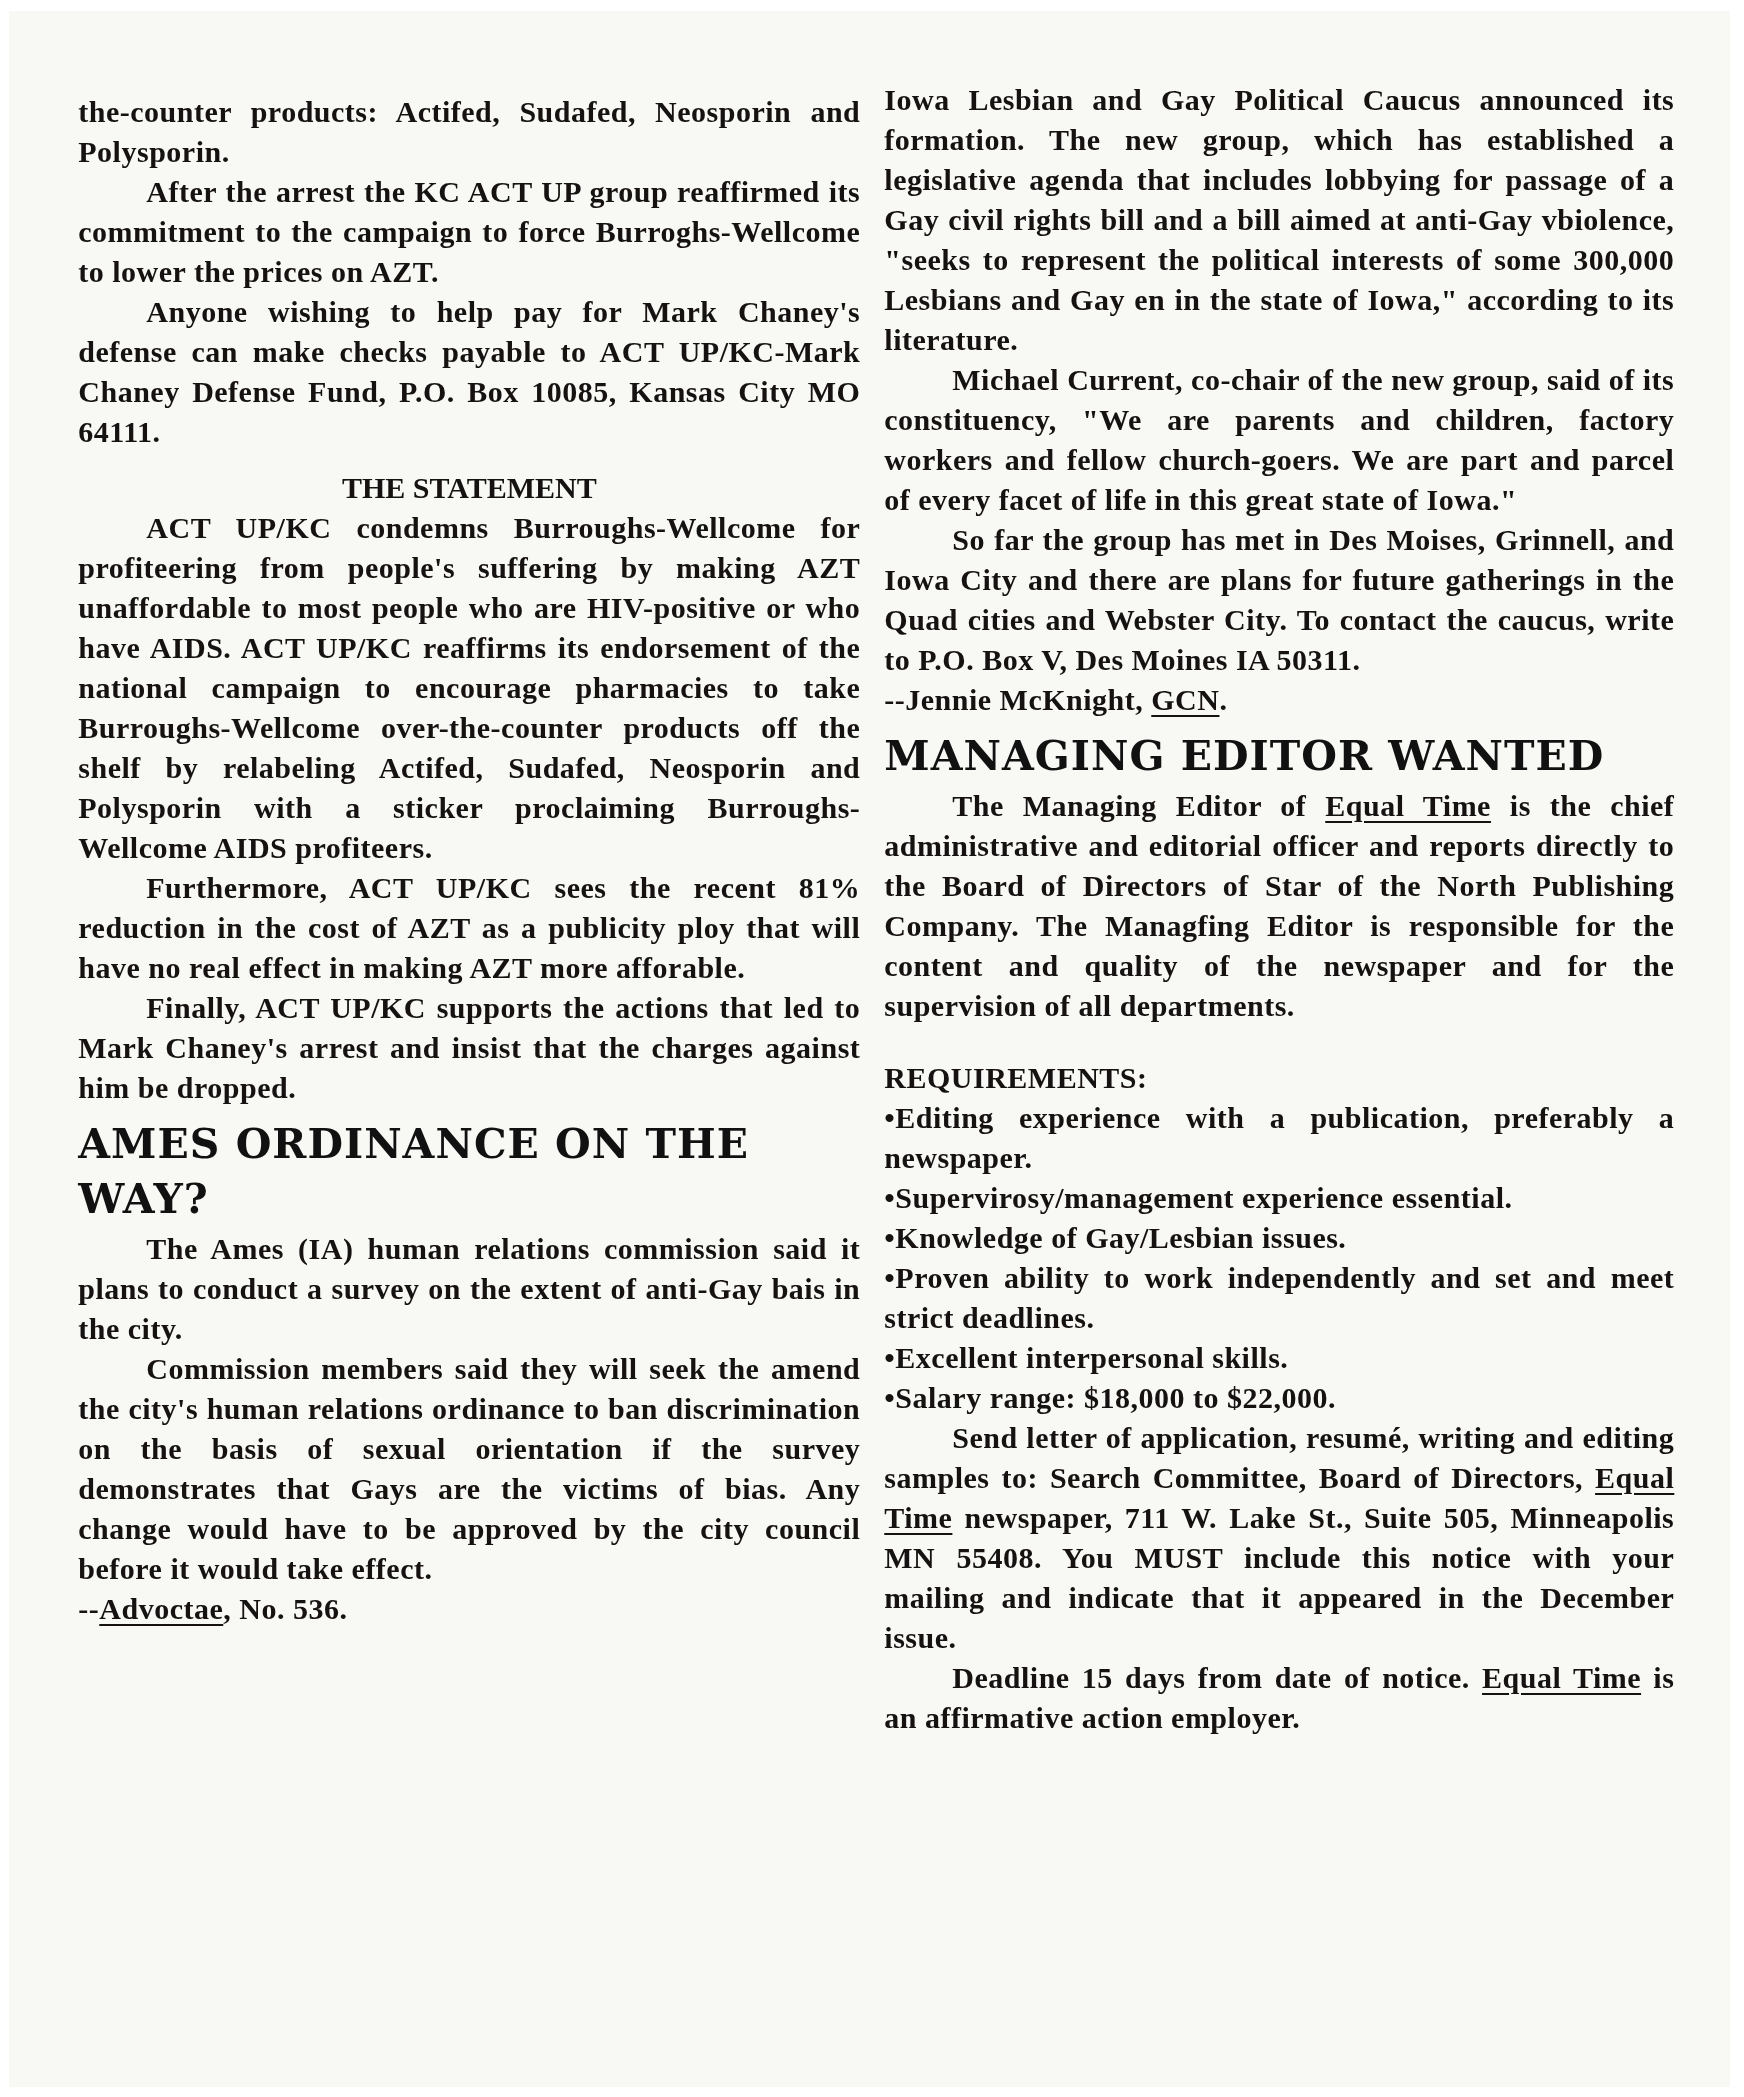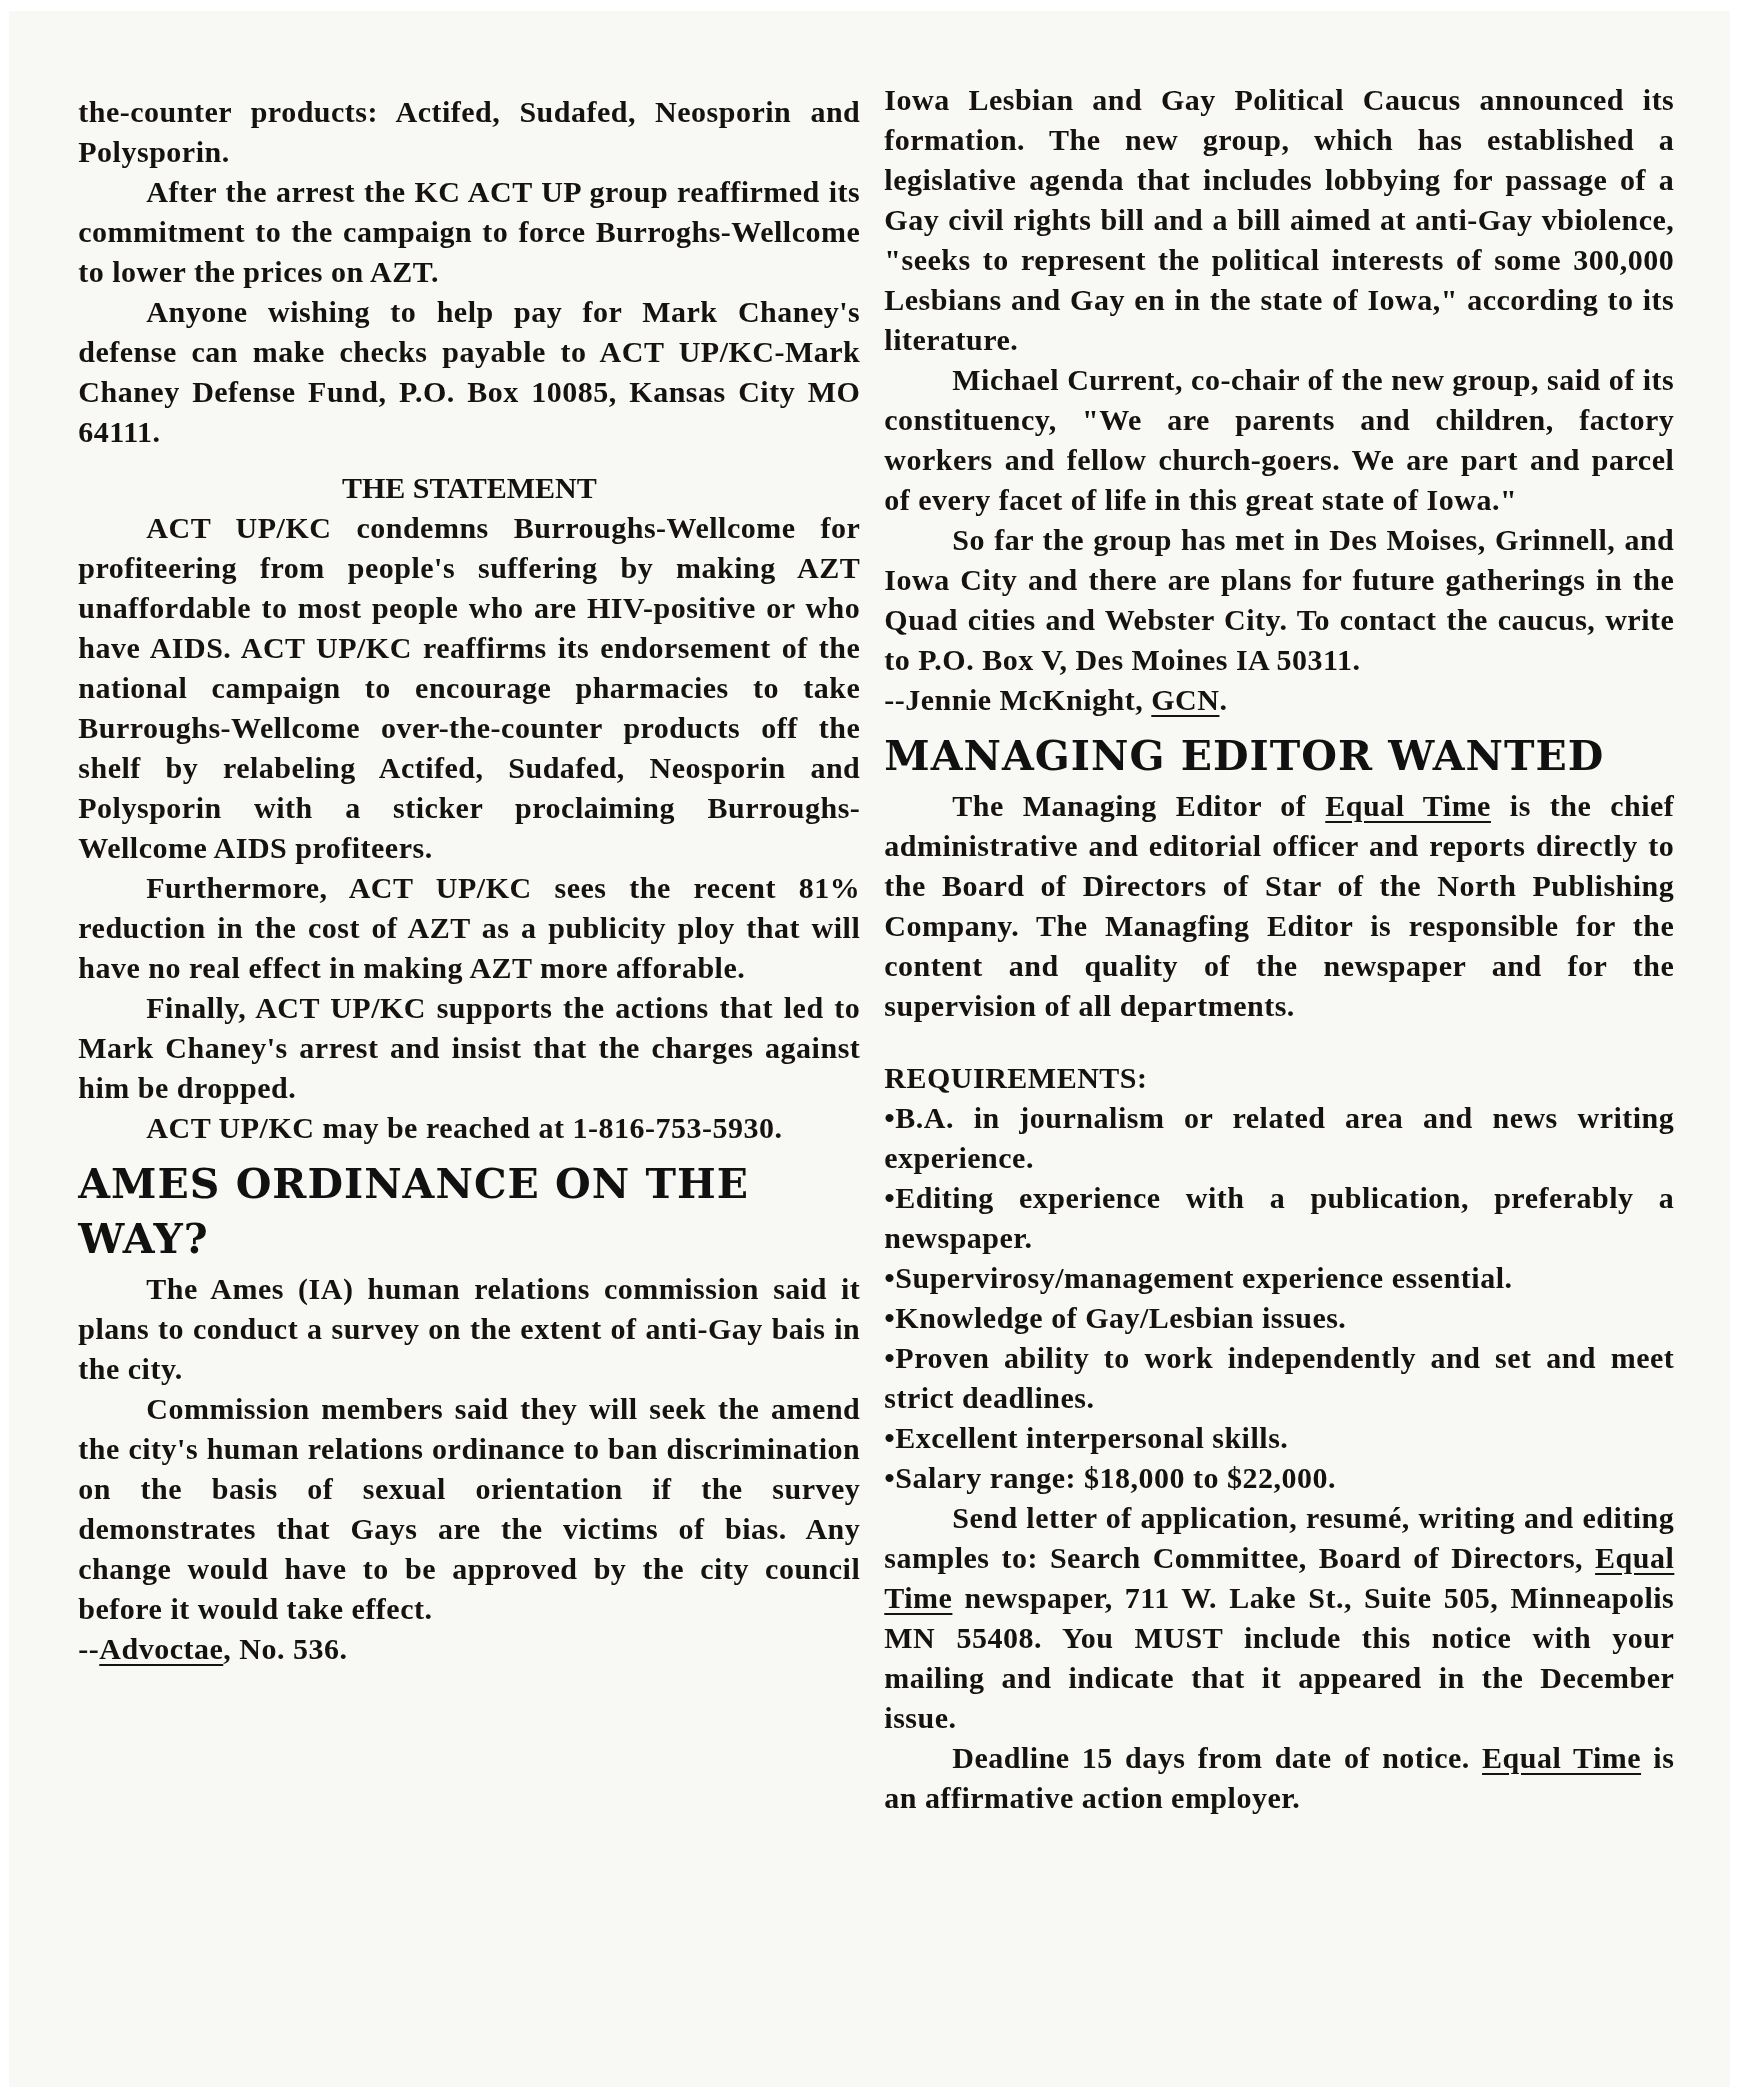--- a/index.html
+++ b/index.html
@@ -41,21 +41,20 @@
       <p>the-counter products: Actifed, Sudafed, Neosporin and Polysporin.</p>
       <p class="indent">After the arrest the KC ACT UP group reaffirmed its commitment to the campaign to force Burroghs-Wellcome to lower the prices on AZT.</p>
       <p class="indent">Anyone wishing to help pay for Mark Chaney's defense can make checks payable to ACT UP/KC-Mark Chaney Defense Fund, P.O. Box 10085, Kansas City MO 64111.</p>
     </section>
 
     <section>
       <div class="subhead">THE STATEMENT</div>
       <p class="indent">ACT UP/KC condemns Burroughs-Wellcome for profiteering from people's suffering by making AZT unaffordable to most people who are HIV-positive or who have AIDS. ACT UP/KC reaffirms its endorsement of the national campaign to encourage pharmacies to take Burroughs-Wellcome over-the-counter products off the shelf by relabeling Actifed, Sudafed, Neosporin and Polysporin with a sticker proclaiming Burroughs-Wellcome AIDS profiteers.</p>
       <p class="indent">Furthermore, ACT UP/KC sees the recent 81% reduction in the cost of AZT as a publicity ploy that will have no real effect in making AZT more afforable.</p>
       <p class="indent">Finally, ACT UP/KC supports the actions that led to Mark Chaney's arrest and insist that the charges against him be dropped.</p>
-      <p class="indent">ACT UP/KC may be reached at 1-816-753-5930.</p>
     </section>
 
     <section>
       <h2 class="headline">AMES ORDINANCE ON THE WAY?</h2>
       <p class="indent">The Ames (IA) human relations commission said it plans to conduct a survey on the extent of anti-Gay bais in the city.</p>
       <p class="indent">Commission members said they will seek the amend the city's human relations ordinance to ban discrimination on the basis of sexual orientation if the survey demonstrates that Gays are the victims of bias. Any change would have to be approved by the city council before it would take effect.</p>
       <p><span>--</span><span class="u">Advoctae</span><span>, No. 536.</span></p>
     </section>
 
   </div>
@@ -67,21 +66,20 @@
       <p class="indent">So far the group has met in Des Moises, Grinnell, and Iowa City and there are plans for future gatherings in the Quad cities and Webster City. To contact the caucus, write to P.O. Box V, Des Moines IA 50311.</p>
       <p><span>--Jennie McKnight, </span><span class="u">GCN</span><span>.</span></p>
     </section>
 
     <section>
       <h2 class="headline">MANAGING EDITOR WANTED</h2>
       <p class="indent"><span>The Managing Editor of </span><span class="u">Equal Time</span><span> is the chief administrative and editorial officer and reports directly to the Board of Directors of Star of the North Publishing Company. The Managfing Editor is responsible for the content and quality of the newspaper and for the supervision of all departments.</span></p>
 
       <div class="req-label">REQUIREMENTS:</div>
       <div>
-        <p class="bullet">B.A. in journalism or related area and news writing experience.</p>
         <p class="bullet">Editing experience with a publication, preferably a newspaper.</p>
         <p class="bullet">Supervirosy/management experience essential.</p>
         <p class="bullet">Knowledge of Gay/Lesbian issues.</p>
         <p class="bullet">Proven ability to work independently and set and meet strict deadlines.</p>
         <p class="bullet">Excellent interpersonal skills.</p>
         <p class="bullet">Salary range: $18,000 to $22,000.</p>
       </div>
 
       <p class="indent"><span>Send letter of application, resumé, writing and editing samples to: Search Committee, Board of Directors, </span><span class="u">Equal Time</span><span> newspaper, 711 W. Lake St., Suite 505, Minneapolis MN 55408. You MUST include this notice with your mailing and indicate that it appeared in the December issue.</span></p>
       <p class="indent"><span>Deadline 15 days from date of notice. </span><span class="u">Equal Time</span><span> is an affirmative action employer.</span></p>

